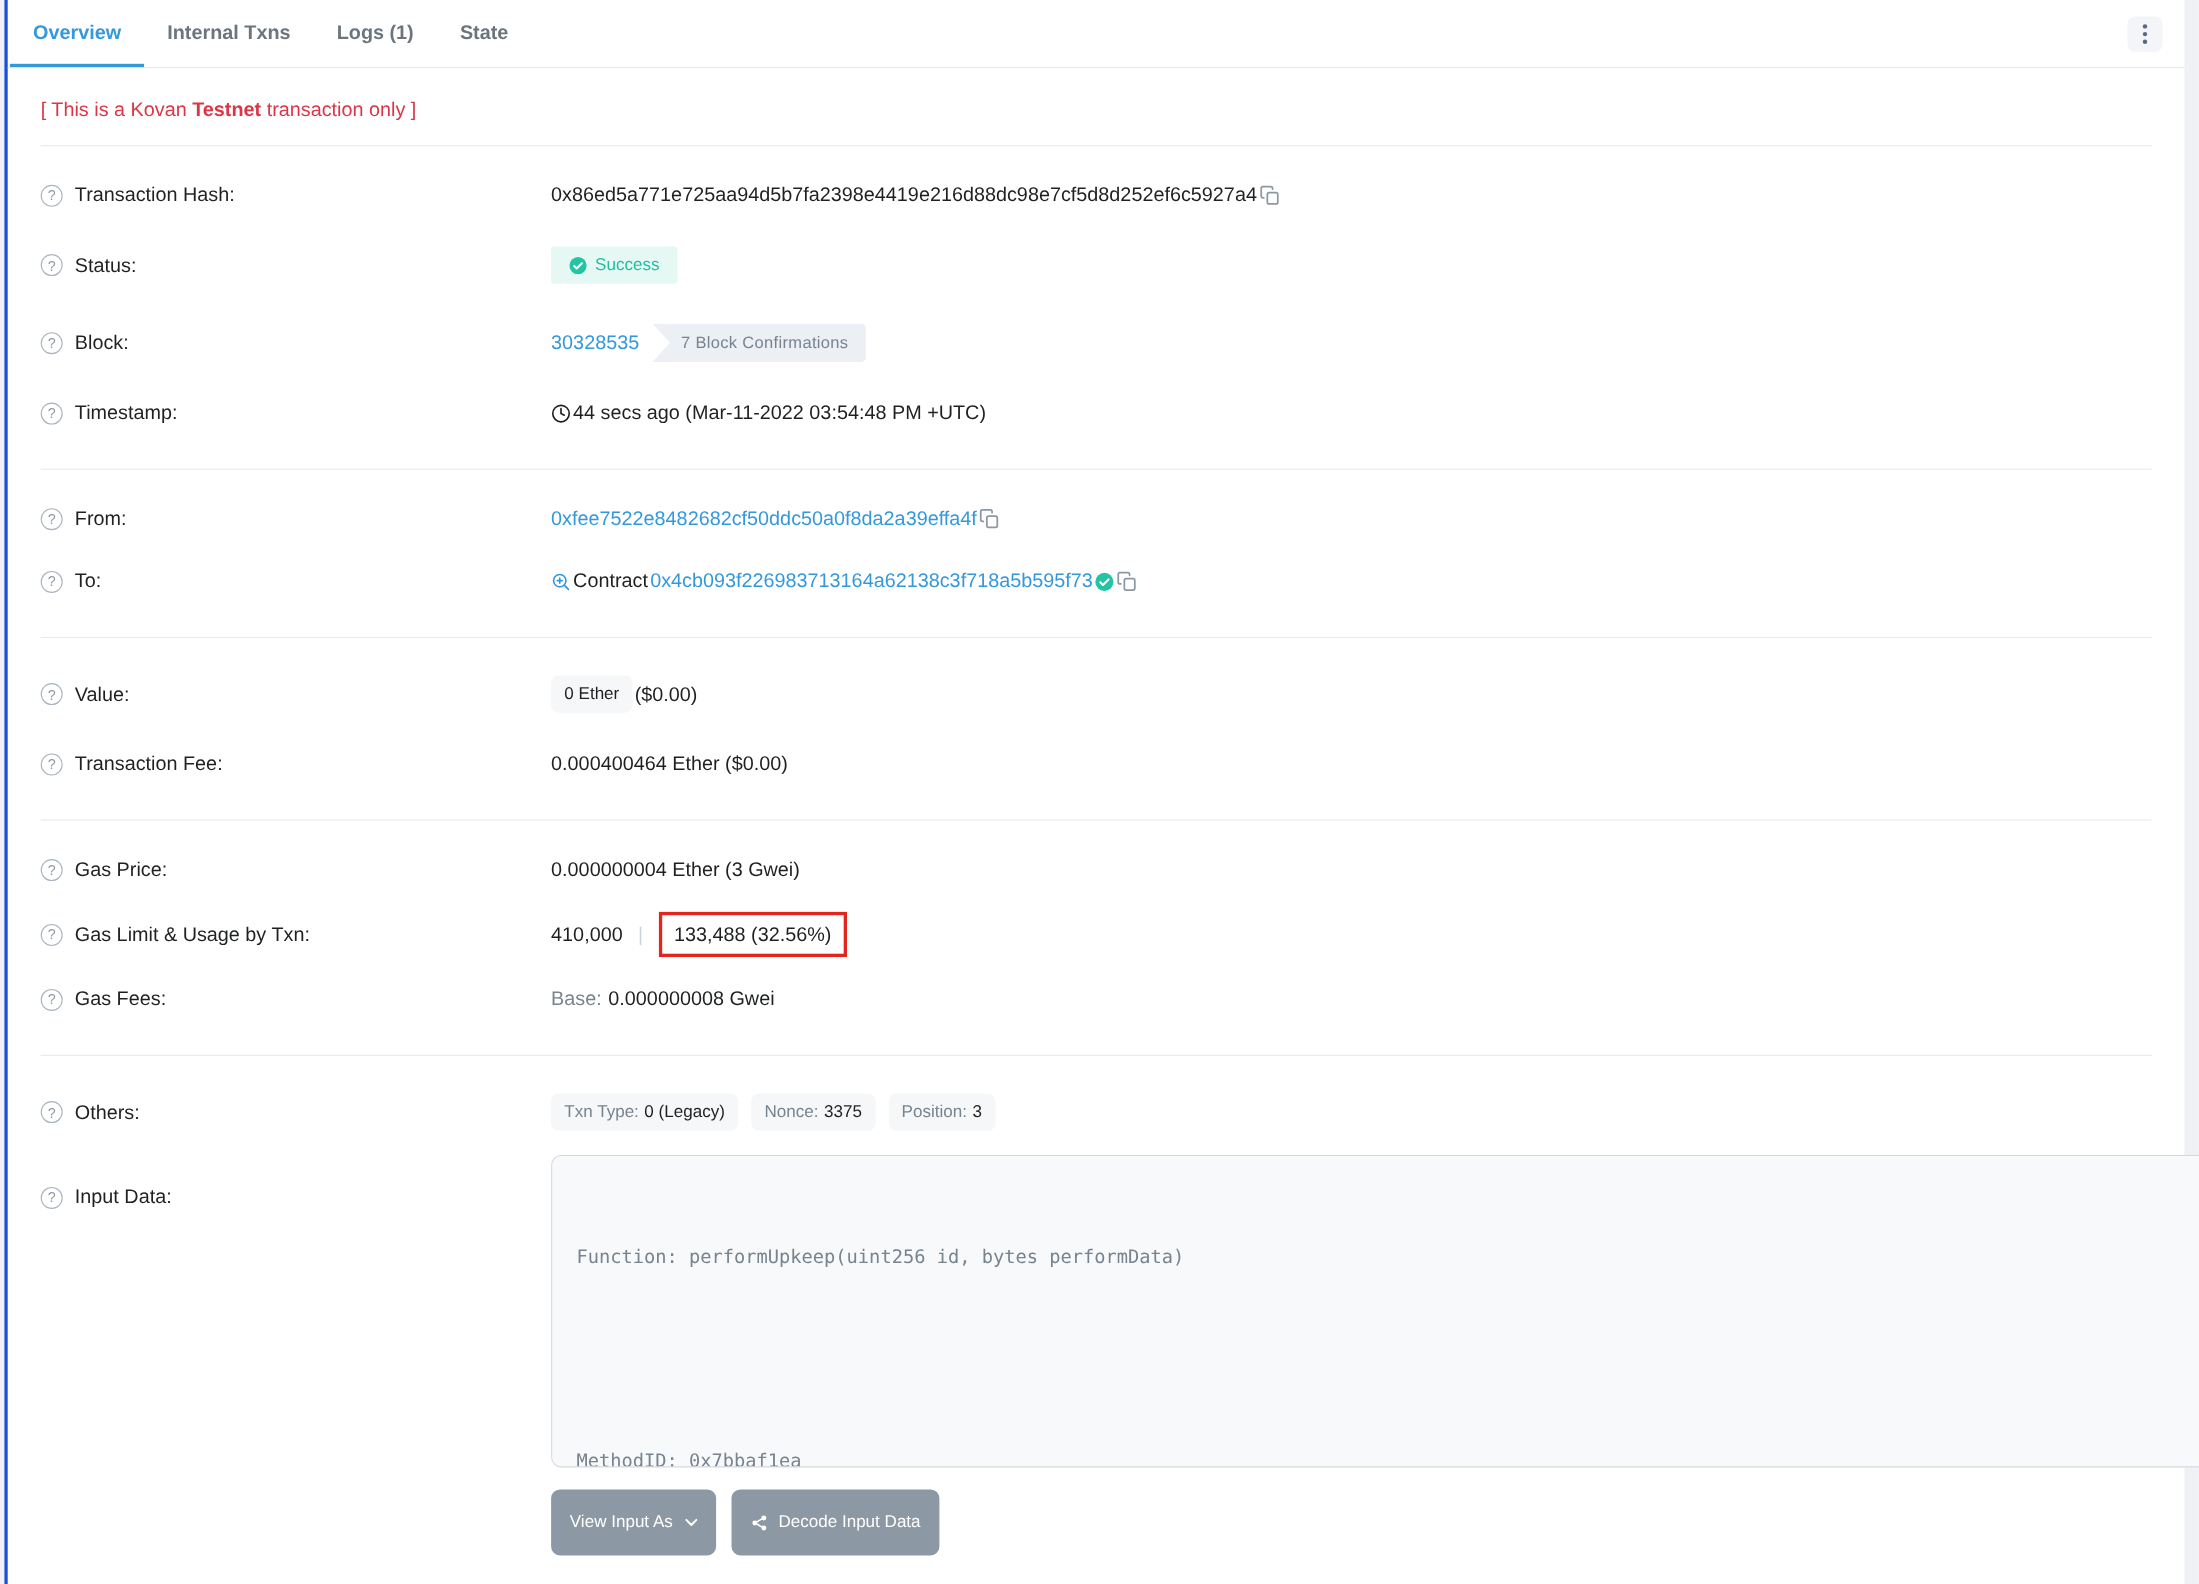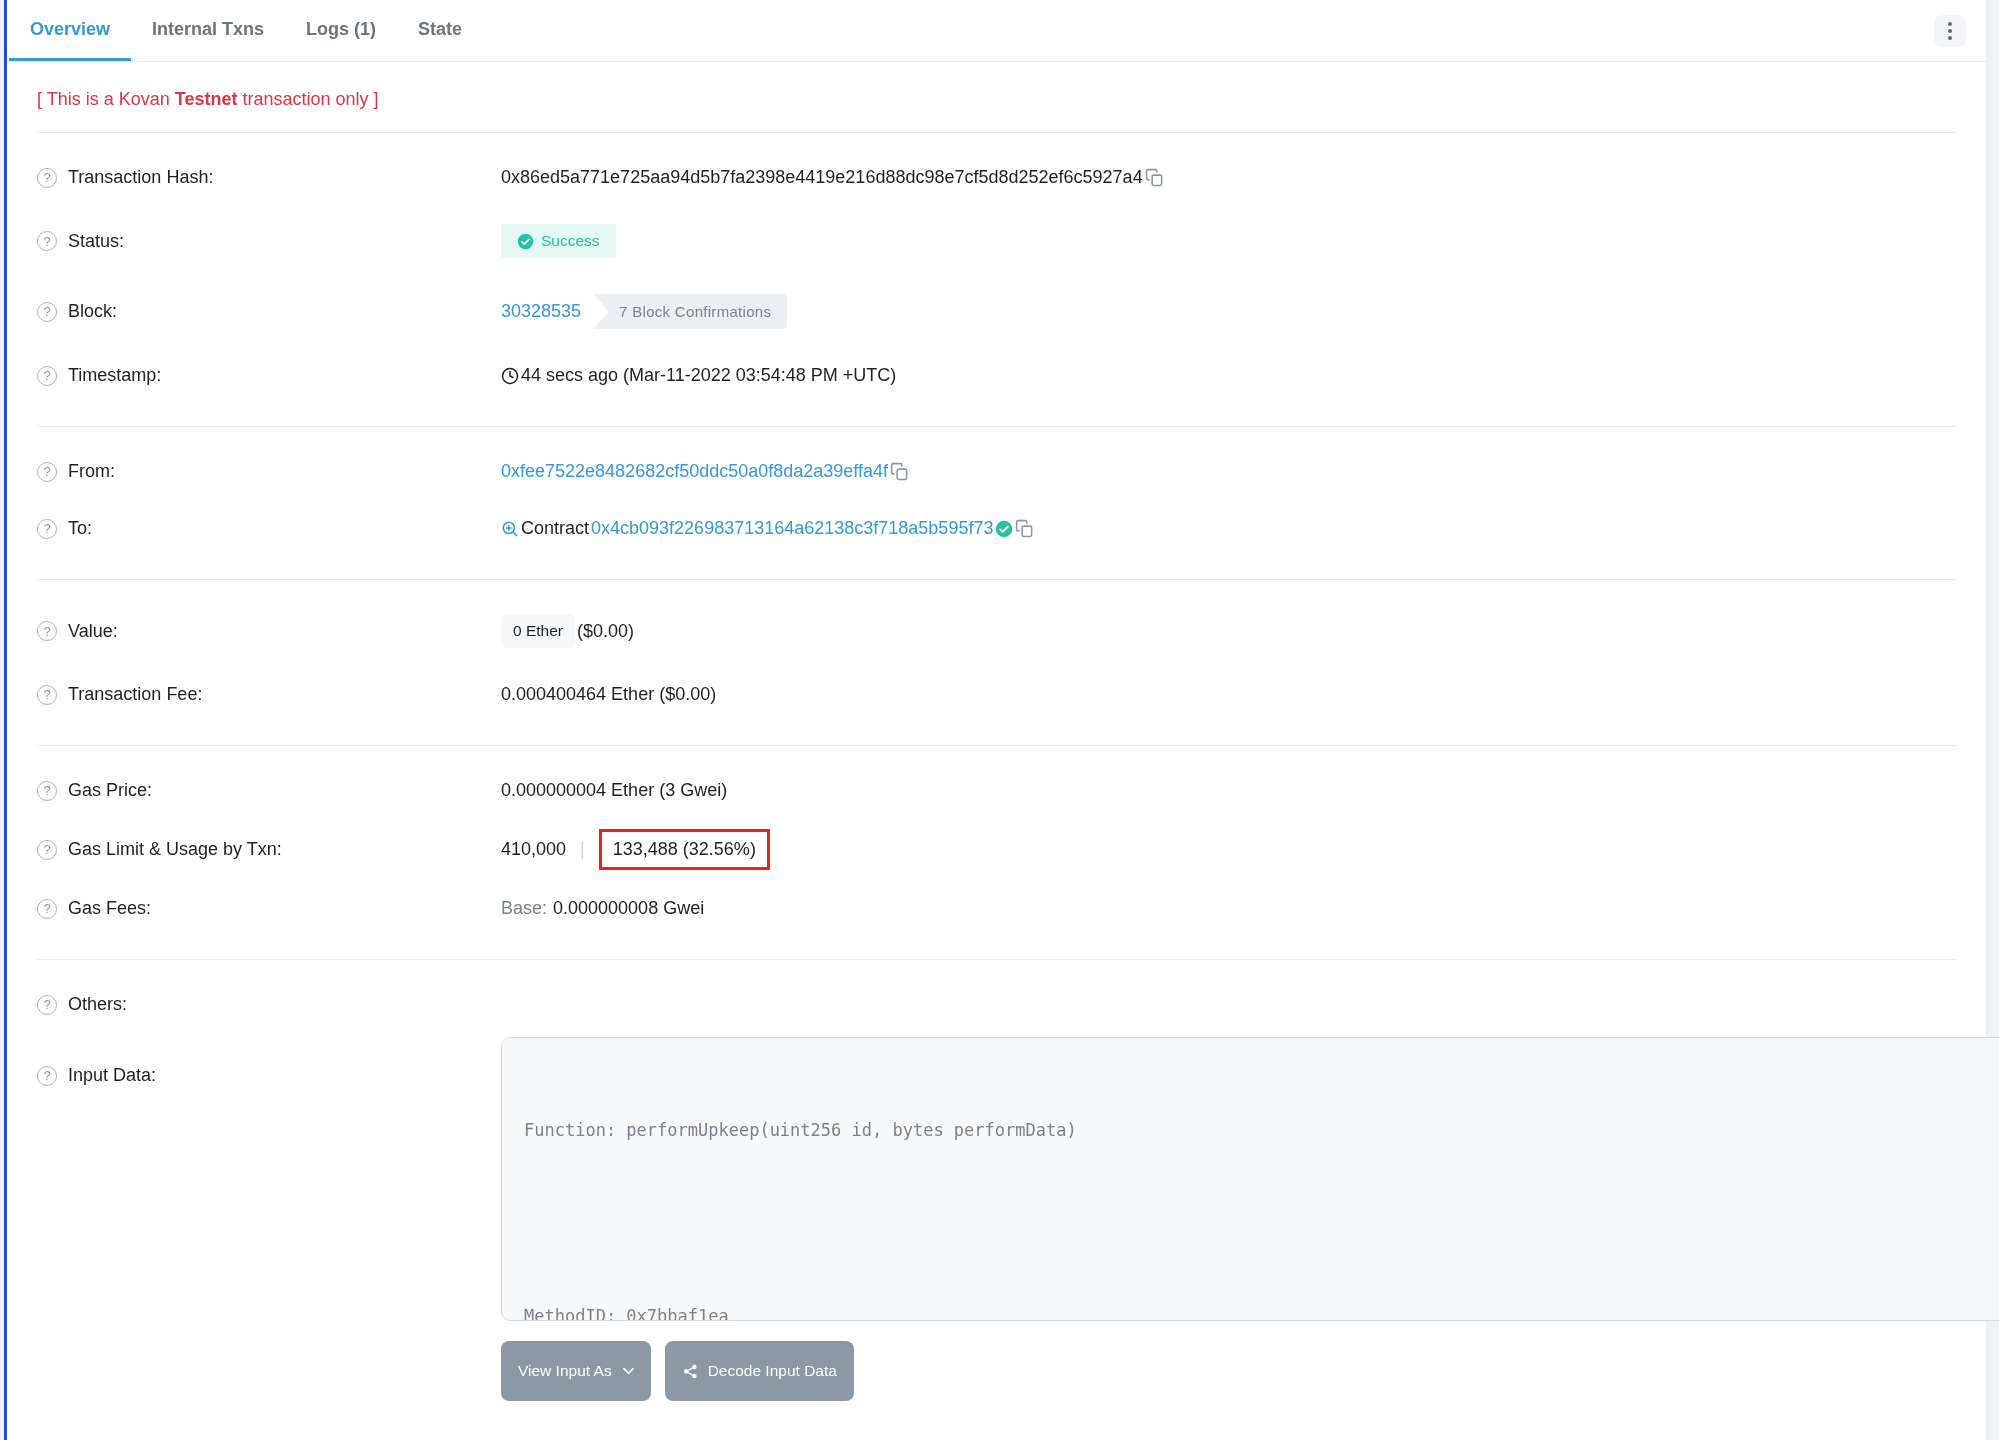--- a/index.html
+++ b/index.html
@@ -306,20 +306,34 @@
         <span>0.000000008 Gwei</span>
       </div>
     </div>
 
     <hr class="div">
 
     <div class="row">
       <div class="label">
         <span class="help">?</span>
         <span>Others:</span>
+      </div>
+      <div class="val" style="gap:12px;">
+        <span class="gray-badge">
+          <span class="k">Txn Type:</span>
+          <span>0 (Legacy)</span>
+        </span>
+        <span class="gray-badge">
+          <span class="k">Nonce:</span>
+          <span>3375</span>
+        </span>
+        <span class="gray-badge">
+          <span class="k">Position:</span>
+          <span>3</span>
+        </span>
       </div>
     </div>
 
     <div class="row top">
       <div class="label" style="margin-top:14px;">
         <span class="help">?</span>
         <span>Input Data:</span>
       </div>
       <div>
         <div class="inputbox">

